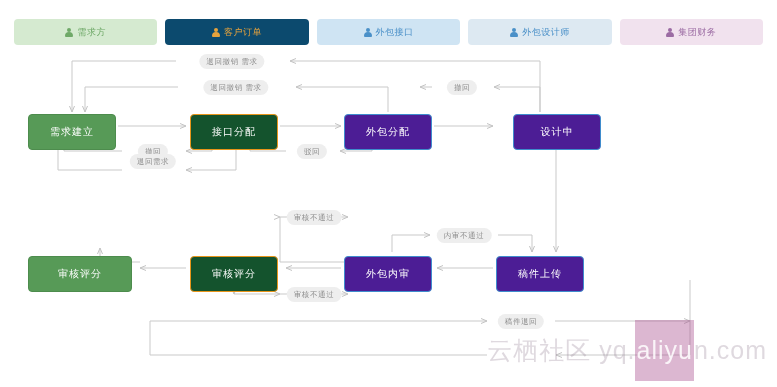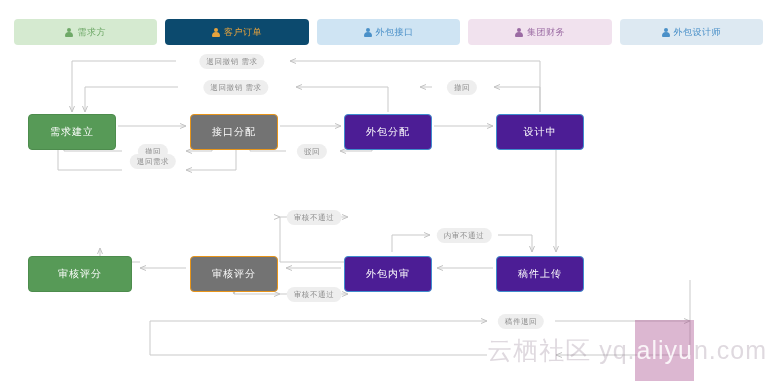--- a/index.html
+++ b/index.html
@@ -37,21 +37,21 @@
   #wires{position:absolute;left:0;top:0;width:777px;height:387px;}
 
   
   .node{
     position:absolute;height:36px;border-radius:4px;
     display:flex;align-items:center;justify-content:center;
     color:#ffffff;font-size:10px;letter-spacing:1px;
     box-sizing:border-box;
   }
   .node.green{background:#579a57;border:1px solid #4d8c4d;}
-  .node.orange{background:#737373;border:1px solid #e8951a;}
+  .node.orange{background:#14532d;border:1px solid #e8951a;}
   .node.blue{background:#4c1d95;border:1px solid #3f8ccd;}
 
   
   .plabel{
     position:absolute;height:15px;border-radius:8px;
     background:#eeeeee;color:#8d8d8d;
     display:flex;align-items:center;justify-content:center;
     font-size:7.5px;letter-spacing:.6px;
     white-space:nowrap;padding:0 7px;box-sizing:border-box;
     transform:translateX(-50%);
@@ -77,27 +77,27 @@
         <span>需求方</span>
       </div>
       <div class="role" style="background: #0c4a6e; color: rgb(232, 163, 60);">
         <span class="pico"></span>
         <span>客户订单</span>
       </div>
       <div class="role" style="background: rgb(207, 228, 243); color: rgb(74, 144, 200);">
         <span class="pico"></span>
         <span>外包接口</span>
       </div>
+      <div class="role" style="background: rgb(221, 233, 242); color: rgb(74, 144, 200);">
+        <span class="pico"></span>
+        <span>外包设计师</span>
+      </div>
       <div class="role" style="background: rgb(241, 226, 238); color: rgb(155, 107, 163);">
         <span class="pico"></span>
         <span>集团财务</span>
-      </div>
-      <div class="role" style="background: rgb(221, 233, 242); color: rgb(74, 144, 200);">
-        <span class="pico"></span>
-        <span>外包设计师</span>
       </div>
     </div>
 
   <svg id="wires" viewBox="0 0 777 387" xmlns="http://www.w3.org/2000/svg">
     <defs>
       <marker id="ah" markerWidth="7" markerHeight="7" refX="6" refY="3.5" orient="auto" markerUnits="userSpaceOnUse">
         <path d="M0,1 L6,3.5 L0,6" fill="none" stroke="#c3c3c3" stroke-width="1"></path>
       </marker>
     </defs>
     <g fill="none" stroke="#c9c9c9" stroke-width="1" marker-end="url(#ah)">
@@ -149,21 +149,21 @@
   <div id="nodes">
       <div class="node green" style="left: 28px; top: 114px; width: 88px;">
         <span>需求建立</span>
       </div>
       <div class="node orange" style="left: 190px; top: 114px; width: 88px;">
         <span>接口分配</span>
       </div>
       <div class="node blue" style="left: 344px; top: 114px; width: 88px;">
         <span>外包分配</span>
       </div>
-      <div class="node blue" style="left: 496px; top: 114px; width: 88px;">
+      <div class="node blue" style="left: 513px; top: 114px; width: 88px;">
         <span>设计中</span>
       </div>
       <div class="node green" style="left: 28px; top: 256px; width: 104px;">
         <span>审核评分</span>
       </div>
       <div class="node orange" style="left: 190px; top: 256px; width: 88px;">
         <span>审核评分</span>
       </div>
       <div class="node blue" style="left: 344px; top: 256px; width: 88px;">
         <span>外包内审</span>

